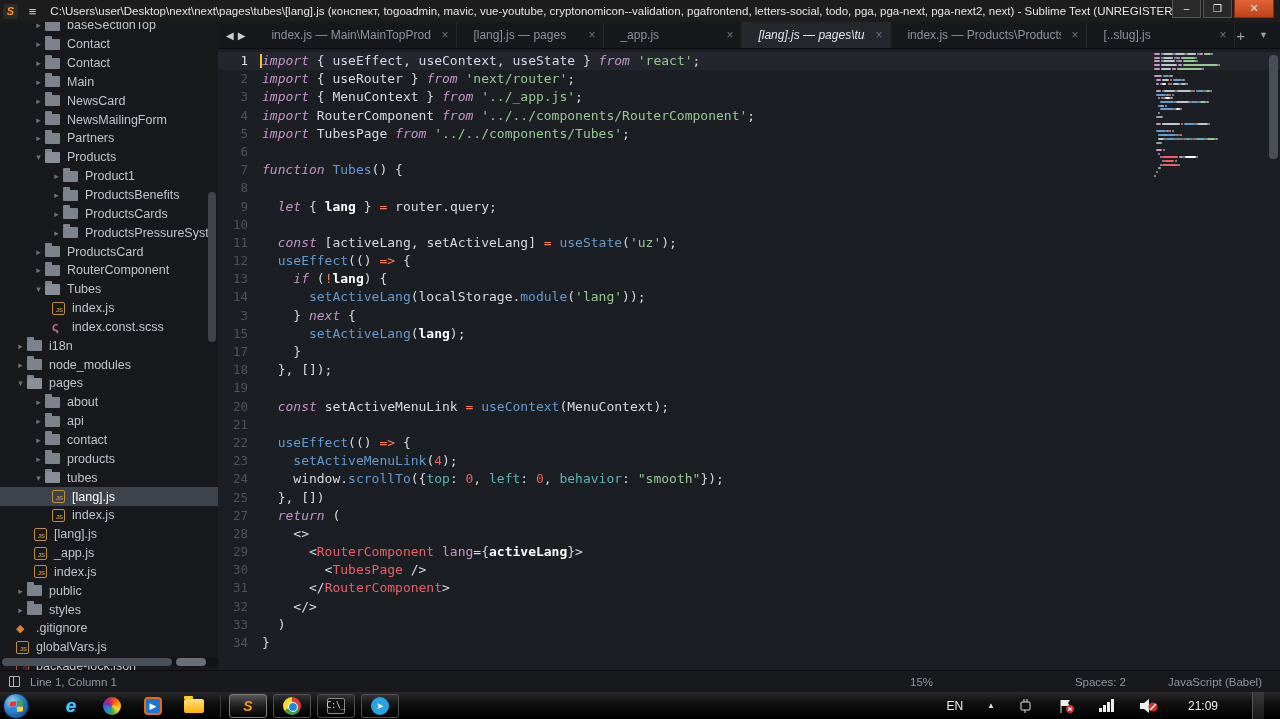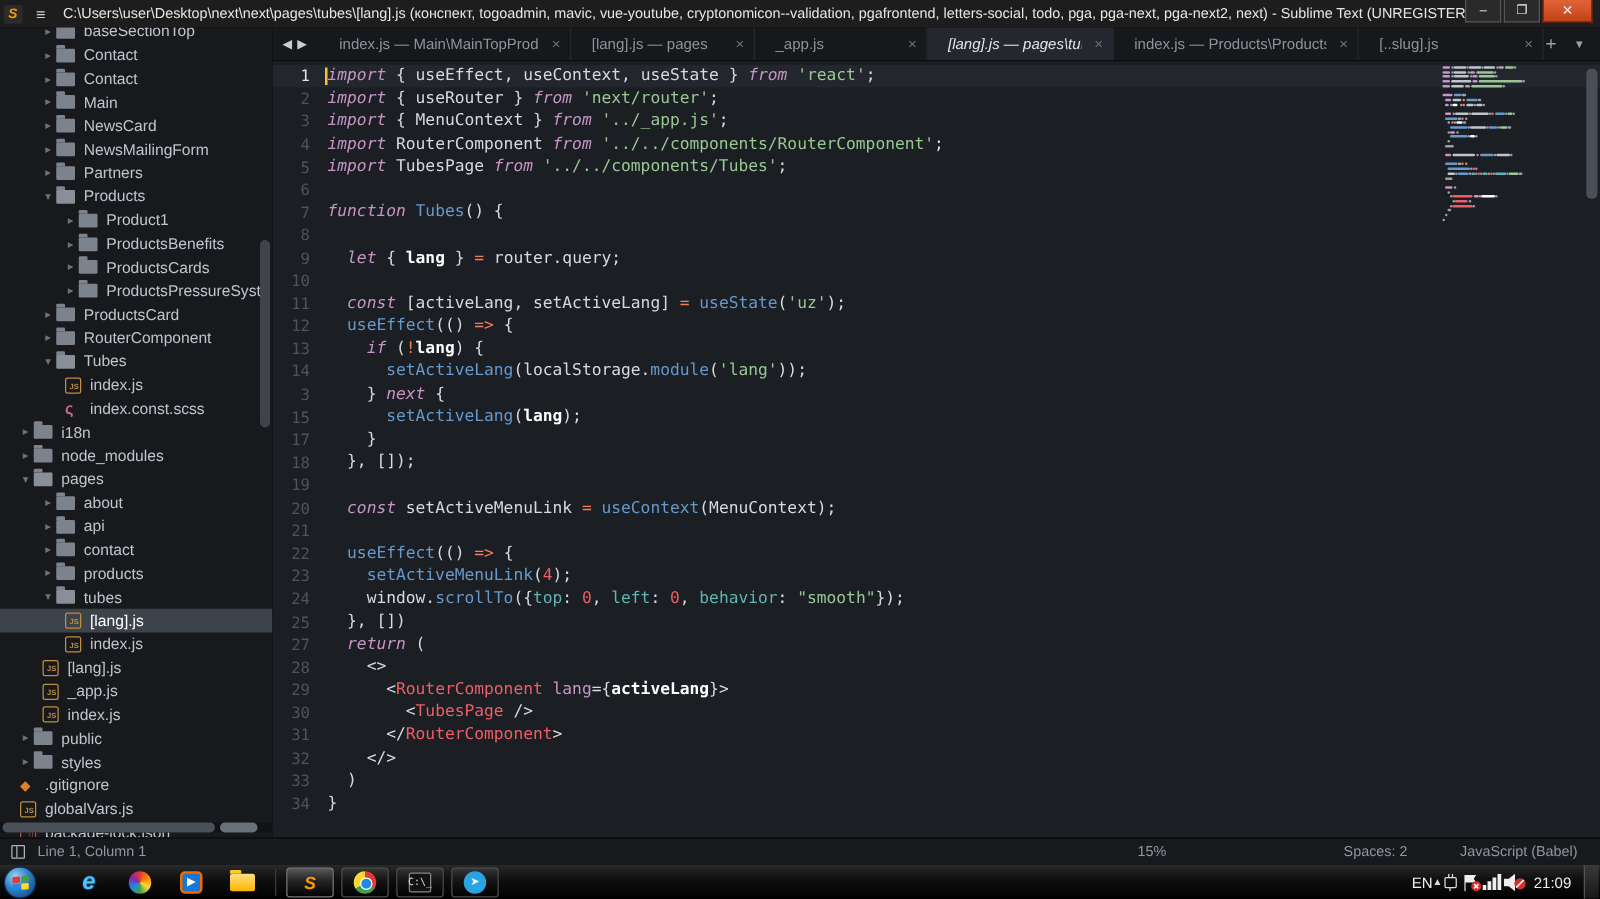--- a/index.html
+++ b/index.html
@@ -135,22 +135,22 @@
   .chrome { width:18px; height:18px; border-radius:50%;
     background:conic-gradient(#e53935 0 33%, #43a047 33% 66%, #fdd835 66% 100%);
     position:relative;}
   .chrome::after { content:""; position:absolute; left:5px; top:5px; width:8px; height:8px;
     border-radius:50%; background:#1e88e5; border:1px solid #fff;}
   .cmd { width:18px; height:16px; background:#111; border:1px solid #888; border-radius:2px;
     color:#ddd; font-size:8px; font-family:"DejaVu Sans Mono",monospace; display:flex;
     align-items:center; justify-content:center;}
   .tg { width:18px; height:18px; border-radius:50%; background:#29a3e1; color:#fff; font-size:9px;
     display:flex; align-items:center; justify-content:center;}
-  .tray { margin-left:auto; display:flex; align-items:center; gap:0; color:#eee;
-    font-size:12px; padding-right:1px;}
+  .tray { margin-left:auto; display:flex; align-items:center; gap:24px; color:#eee;
+    font-size:12px; padding-right:16px;}
   .tray .up { font-size:8px; color:#ddd; }
   .tray svg { display:block; }
   .clock { font-size:12px; margin-left:6px; }
   .show-desktop { width:12px; height:27px; border-left:1px solid #555;
     background:linear-gradient(#3a3a3a,#171717); margin-left:10px; }
 </style>
 </head>
 <body>
 
 <div class="titlebar">

